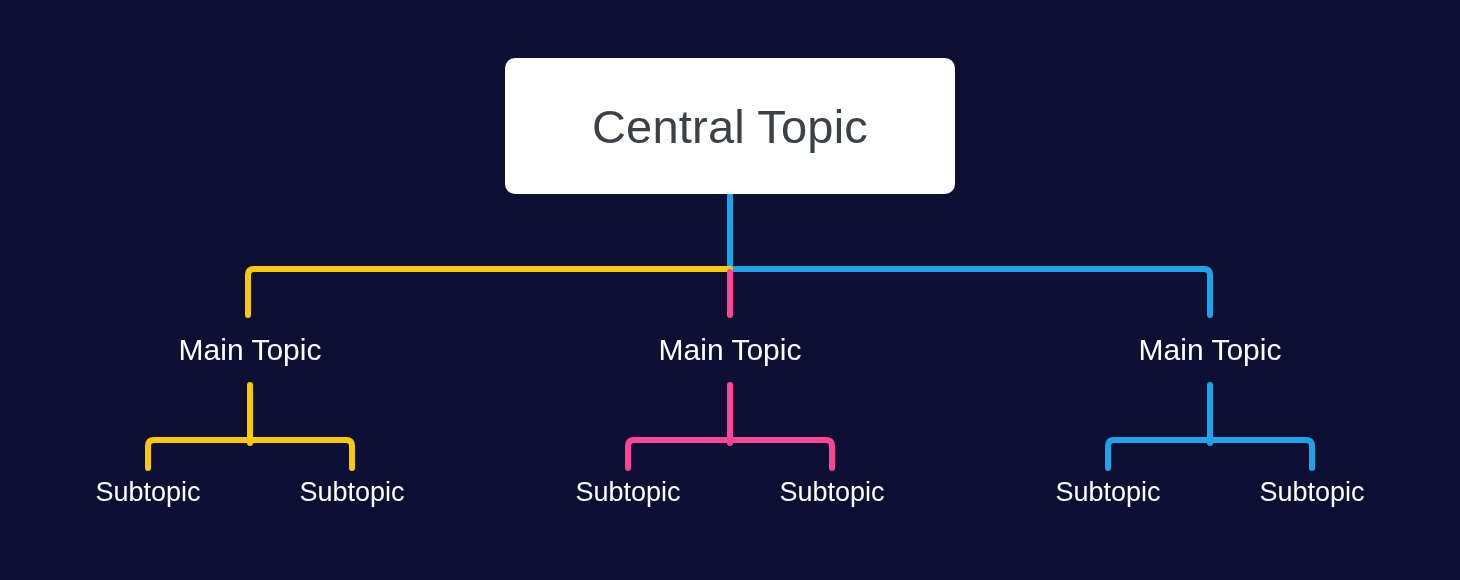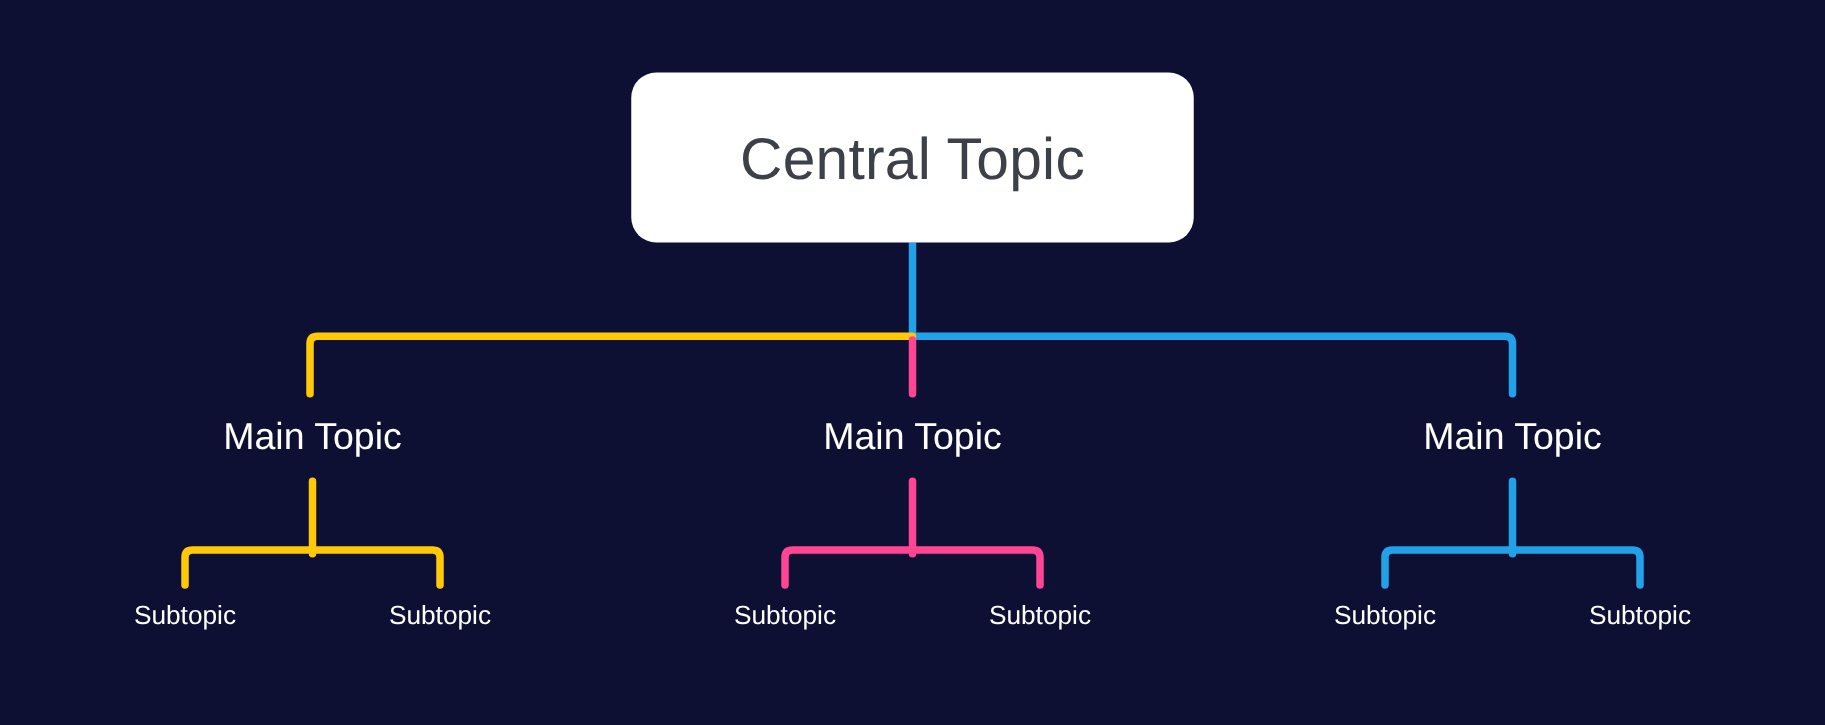--- a/index.html
+++ b/index.html
@@ -27,21 +27,21 @@
     width: 1460px;
     height: 580px;
   }
   .node-central {
     position: absolute;
     left: 505px;
     top: 58px;
     width: 450px;
     height: 136px;
     background: #ffffff;
-    border-radius: 20px;
+    border-radius: 10px;
     display: flex;
     align-items: center;
     justify-content: center;
     box-sizing: border-box;
   }
   .node-central-label {
     font-family: "Liberation Sans", sans-serif;
     font-size: 47px;
     font-weight: 400;
     color: #3b4049;
@@ -71,21 +71,21 @@
     position: absolute;
     top: 472px;
     width: 240px;
     height: 40px;
     display: flex;
     align-items: center;
     justify-content: center;
   }
   .node-sub-label {
     font-family: "Liberation Sans", sans-serif;
-    font-size: 21px;
+    font-size: 27px;
     font-weight: 400;
     color: #ffffff;
     line-height: 1;
     white-space: nowrap;
   }
 </style>
 </head>
 <body>
 
 <div id="canvas">

